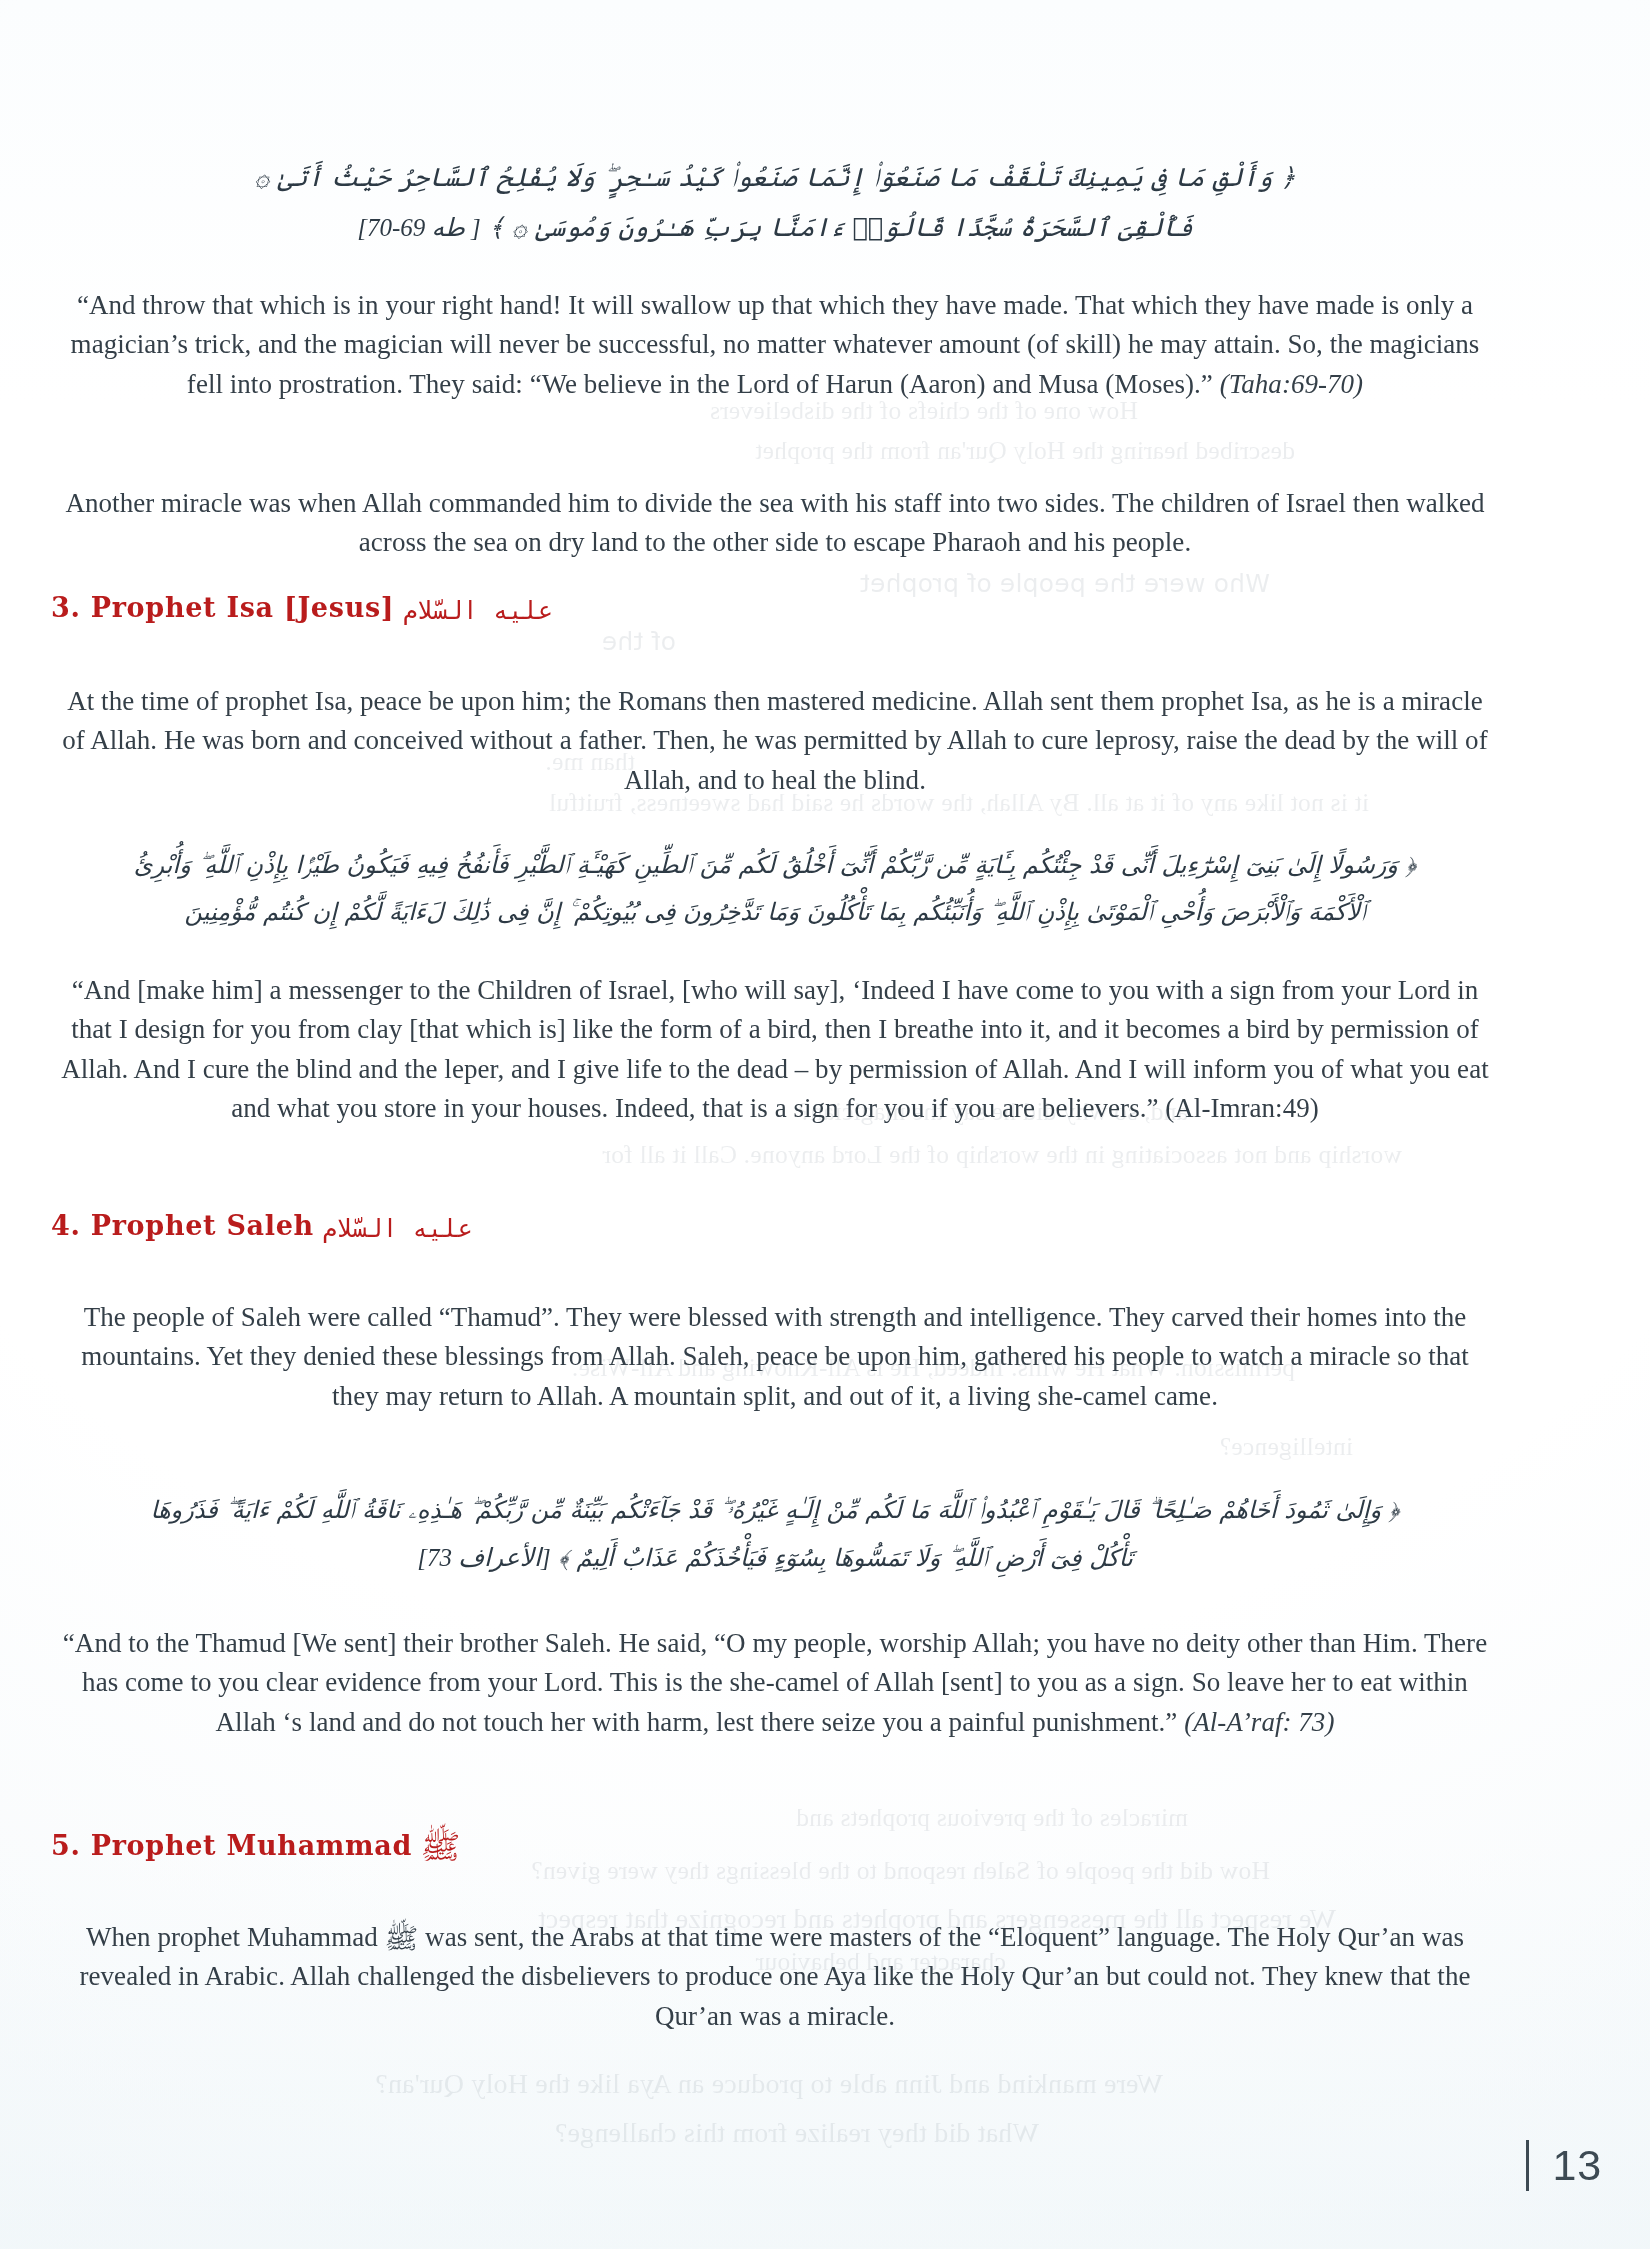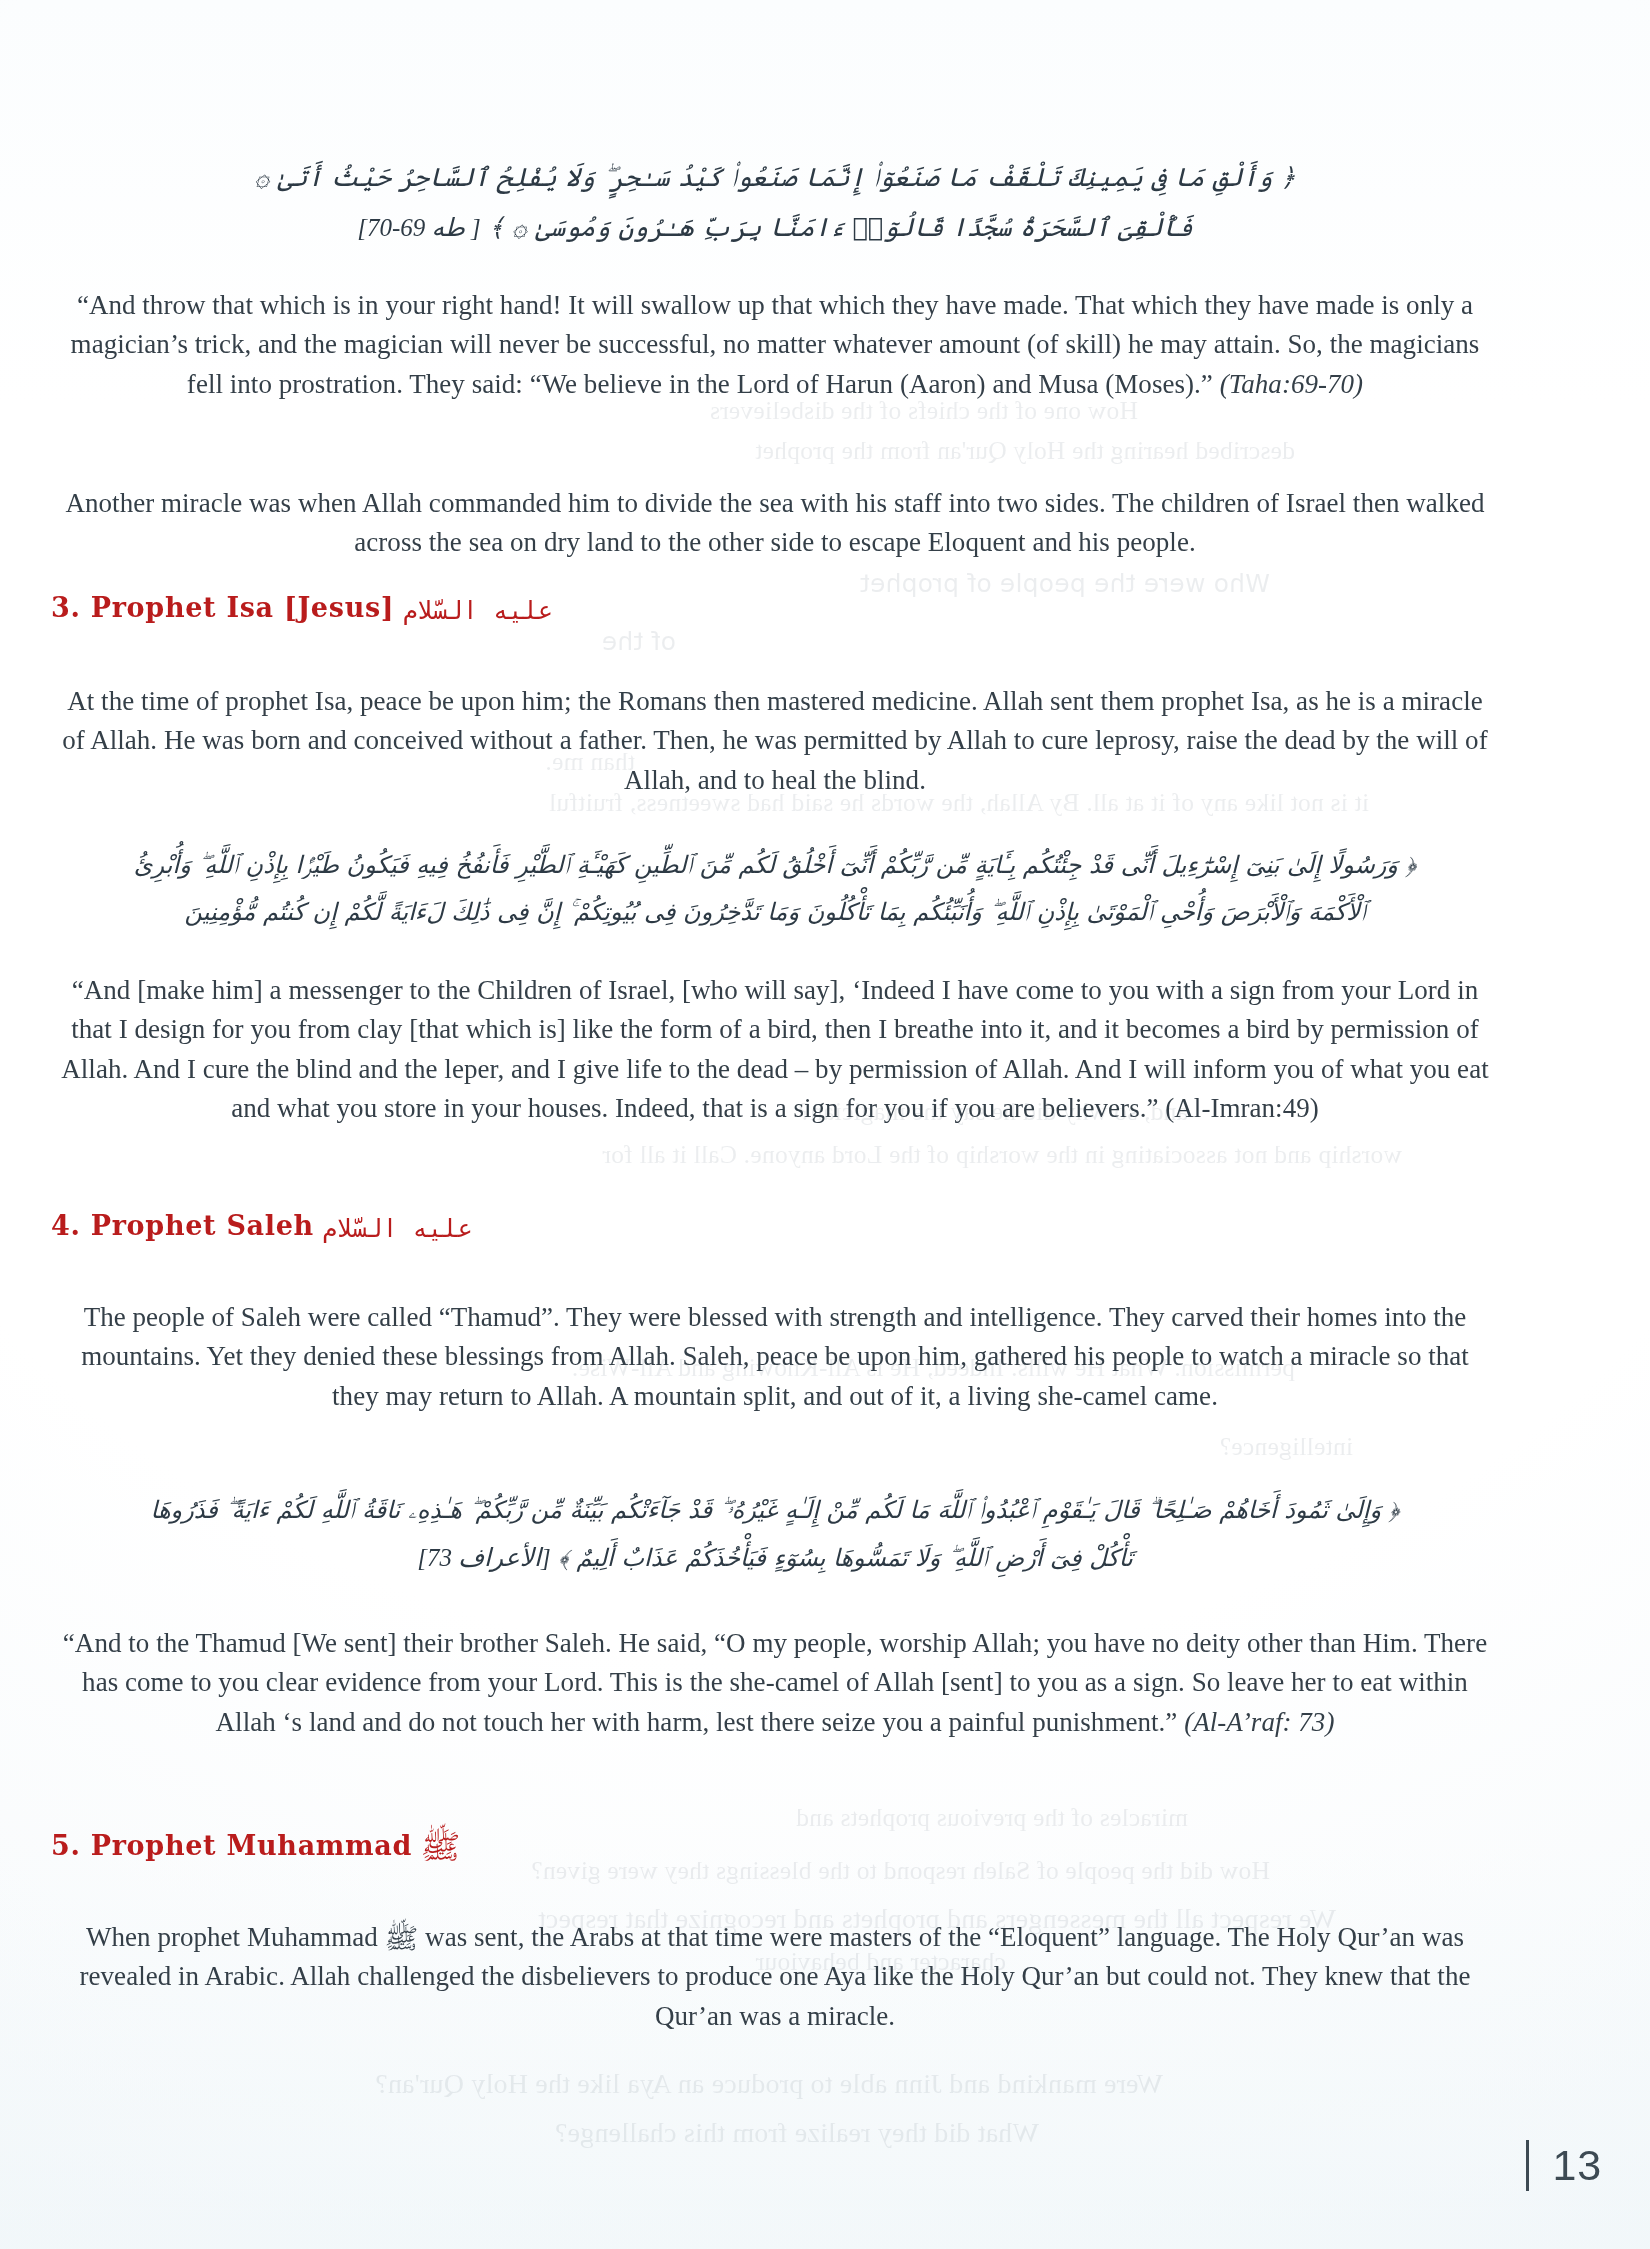--- a/index.html
+++ b/index.html
@@ -189,21 +189,21 @@
     <div class="blk" style="top:153px;">
       <div class="ayah top">﴿ وَأَلْقِ مَا فِى يَمِينِكَ تَلْقَفْ مَا صَنَعُوٓا۟ إِنَّمَا صَنَعُوا۟ كَيْدُ سَـٰحِرٍ ۖ وَلَا يُفْلِحُ ٱلسَّاحِرُ حَيْثُ أَتَىٰ ۞</div>
       <div class="ayah top"><span>فَأُلْقِىَ ٱلسَّحَرَةُ سُجَّدًا قَالُوٓا۟ ءَامَنَّا بِرَبِّ هَـٰرُونَ وَمُوسَىٰ ۞ ﴾</span> <span class="ref">[ طه  69-70]</span></div>
     </div>
 
     <div class="blk" style="top:282px;">
       <p class="body-text"><span>“And throw that which is in your right hand! It will swallow up that which they have made. That which they have made is only a magician’s trick, and the magician will never be successful, no matter whatever amount (of skill) he may attain. So, the magicians fell into prostration. They said: “We believe in the Lord of Harun (Aaron) and Musa (Moses).” </span><span class="ital">(Taha:69-70)</span></p>
     </div>
 
     <div class="blk" style="top:480px;">
-      <p class="body-text">Another miracle was when Allah commanded him to divide the sea with his staff into two sides. The children of Israel then walked across the sea on dry land to the other side to escape Eloquent and his people.</p>
+      <p class="body-text">Another miracle was when Allah commanded him to divide the sea with his staff into two sides. The children of Israel then walked across the sea on dry land to the other side to escape Pharaoh and his people.</p>
     </div>
 
     <div class="blk" style="top:592px;">
       <h2 class="section-heading">
         <span class="en">3. Prophet Isa  [Jesus]</span>
         <span class="ar">عليه السّلام</span>
       </h2>
     </div>
 
     <div class="blk" style="top:678px;">

